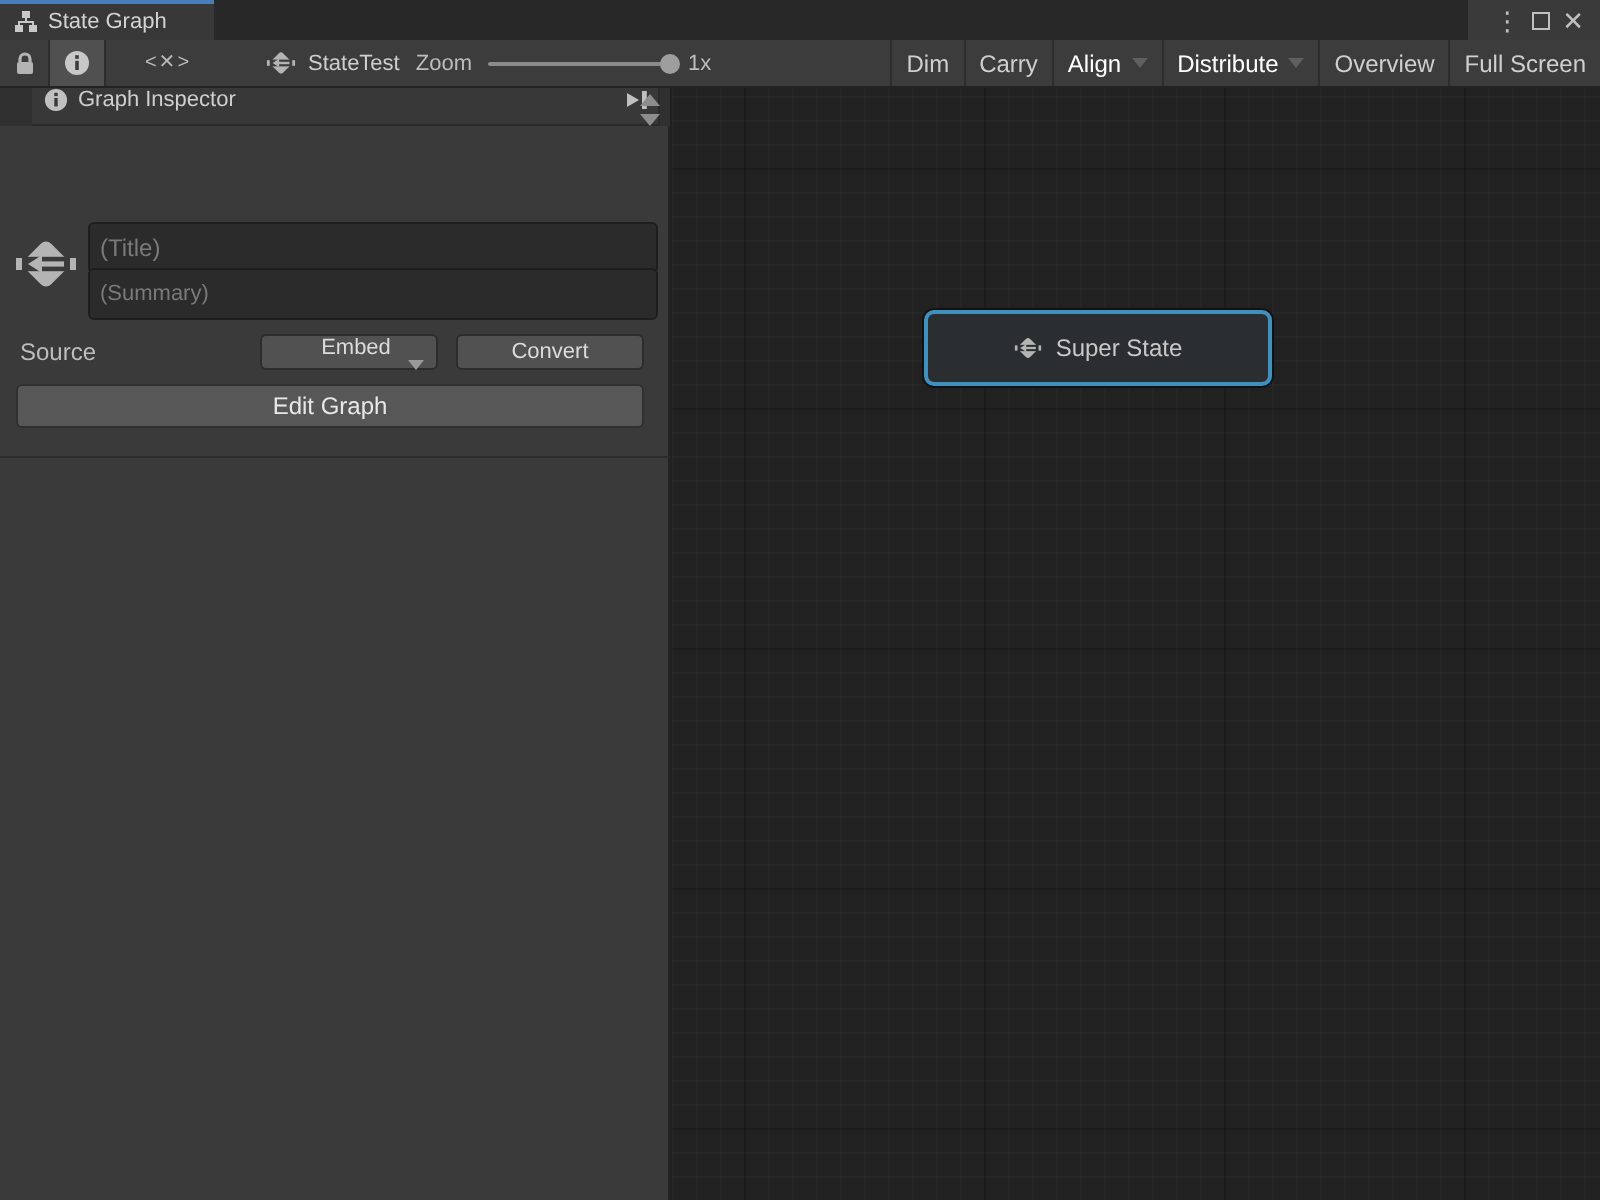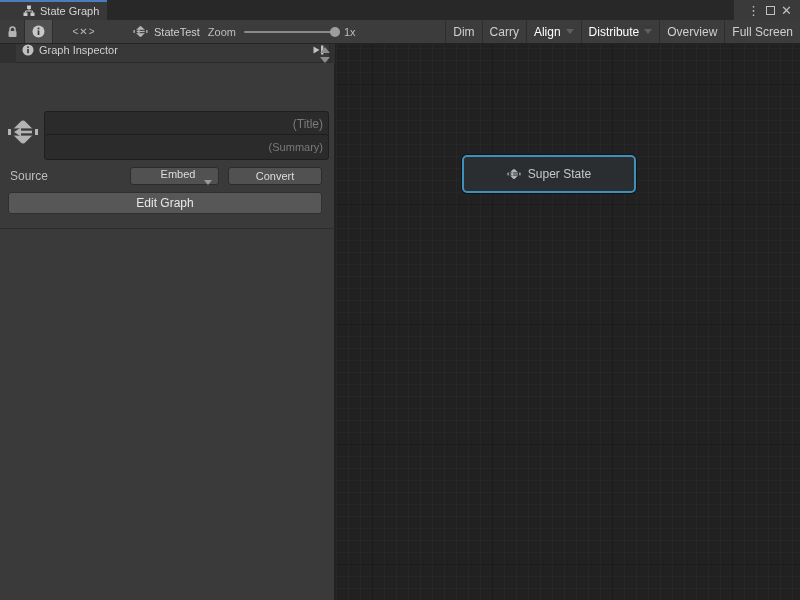--- a/index.html
+++ b/index.html
@@ -21,21 +21,21 @@
   .titlebar .controls-zone {
     position: absolute; right: 0; top: 0; width: 66px; height: 20px;
     background: #3a3a3a;
     display: flex; align-items: center; justify-content: flex-end;
     gap: 6px; padding-right: 8px;
   }
   .tab {
     position: absolute; left: 0; top: 0; width: 107px; height: 20px;
     background: #383838;
     border-top: 2px solid #4c7dbb;
-    display: flex; align-items: center; gap: 5px; padding-left: 23px;
+    display: flex; align-items: center; gap: 5px; padding-left: 7px;
     color: #d4d4d4;
   }
   .win-glyph { color: #c0c0c0; font-size: 13px; line-height: 1; cursor: default; }
   .maximize-box { width: 9px; height: 9px; border: 1.5px solid #c0c0c0; display: inline-block; }
 
   
   .toolbar {
     position: absolute; left: 0; top: 20px; width: 800px; height: 24px;
     background: #3c3c3c;
     border-bottom: 1px solid #232323;
@@ -85,21 +85,20 @@
     display: flex; flex-direction: column; align-items: center; justify-content: center; gap: 4px; }
   .tri-up { width: 0; height: 0; border-left: 5px solid transparent; border-right: 5px solid transparent; border-bottom: 6px solid #8d8d8d; }
   .tri-down { width: 0; height: 0; border-left: 5px solid transparent; border-right: 5px solid transparent; border-top: 6px solid #8d8d8d; }
 
   .big-state-icon { position: absolute; left: 7px; top: 72px; }
 
   .field { position: absolute; left: 44px; width: 285px;
     background: #2b2b2b; border: 1px solid #1e1e1e; border-radius: 3px;
     color: #9a9a9a; font-size: 11px; padding: 12px 5px; outline: none;
     font-family: "Liberation Sans", "DejaVu Sans", sans-serif;
-    text-align: right;
   }
   .field::placeholder { color: #7a7a7a; opacity: 1; }
   .field.title { top: 67px; height: 21px; font-size: 12px; }
   .field.summary { top: 90px; height: 17px; }
 
   .source-label { position: absolute; left: 10px; top: 125px; color: #bdbdbd; font-size: 12px; }
   .dropdown {
     position: absolute; left: 130px; top: 123px; width: 89px; height: 18px;
     background: #515151; border: 1px solid #2c2c2c; border-radius: 3px;
     display: flex; align-items: center; color: #dcdcdc; font-size: 11px;

